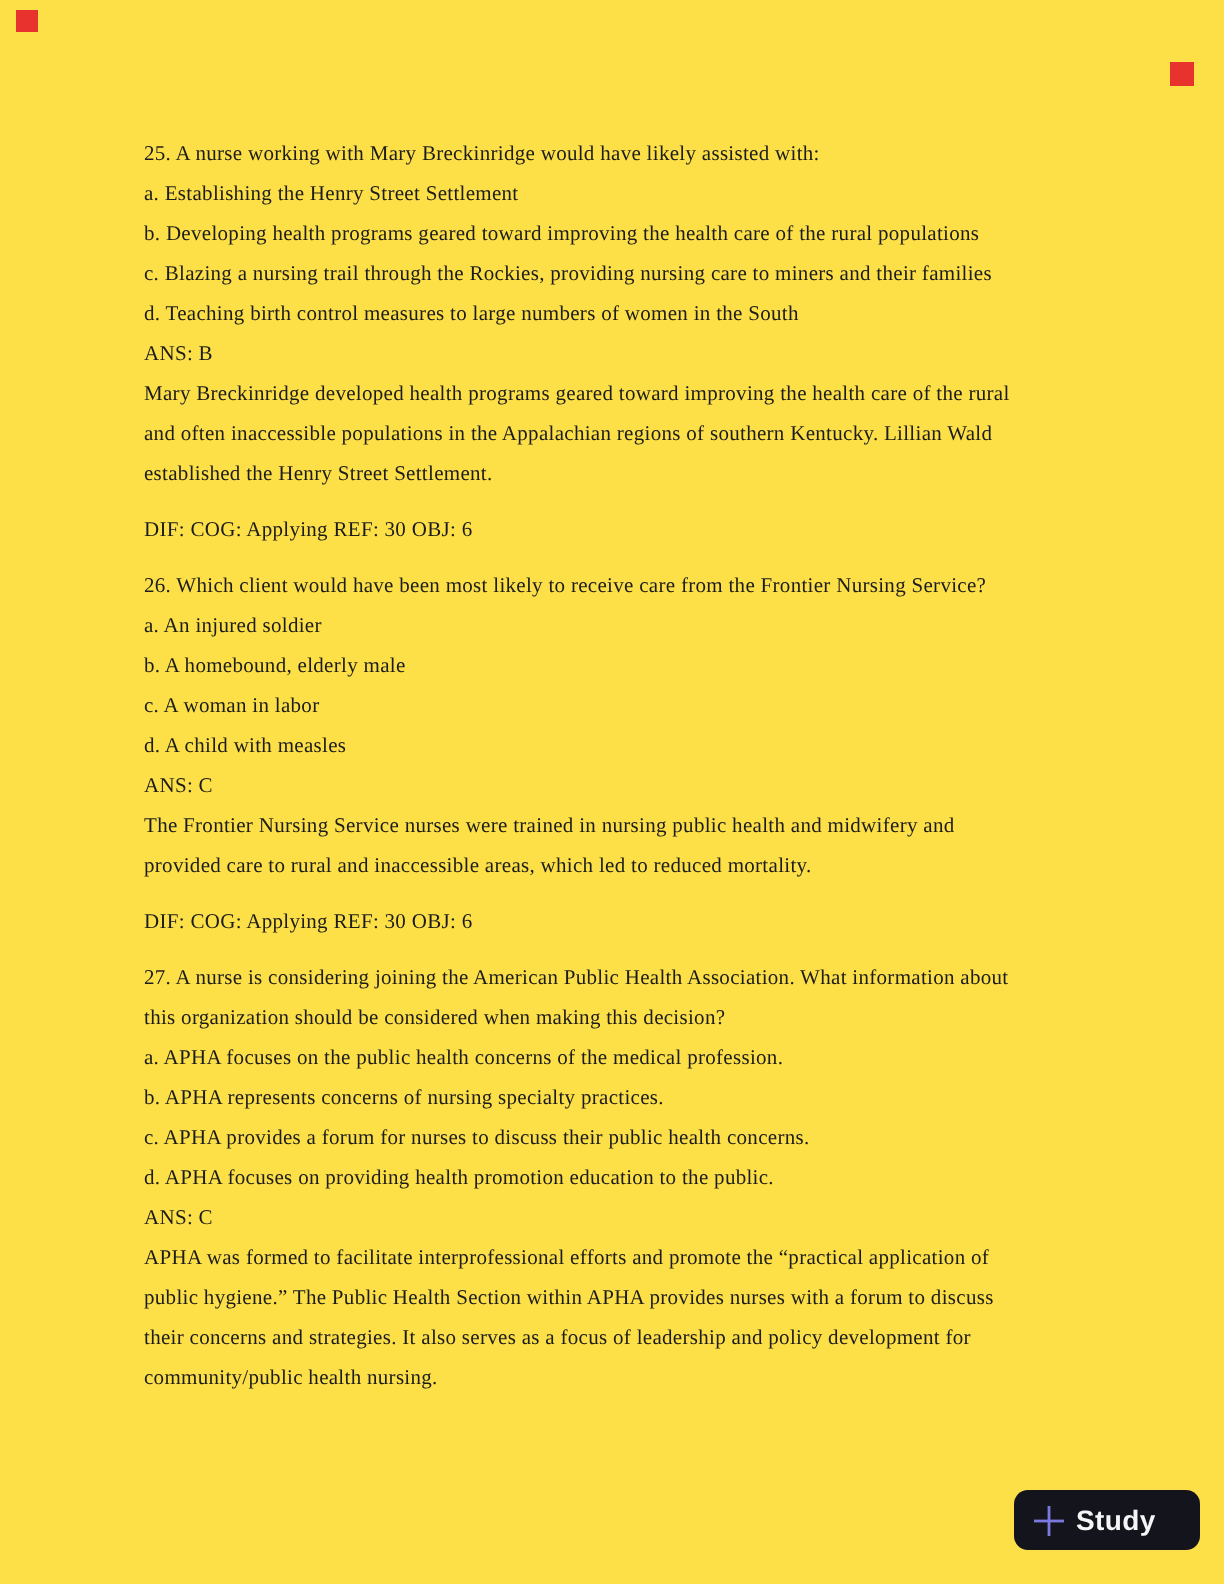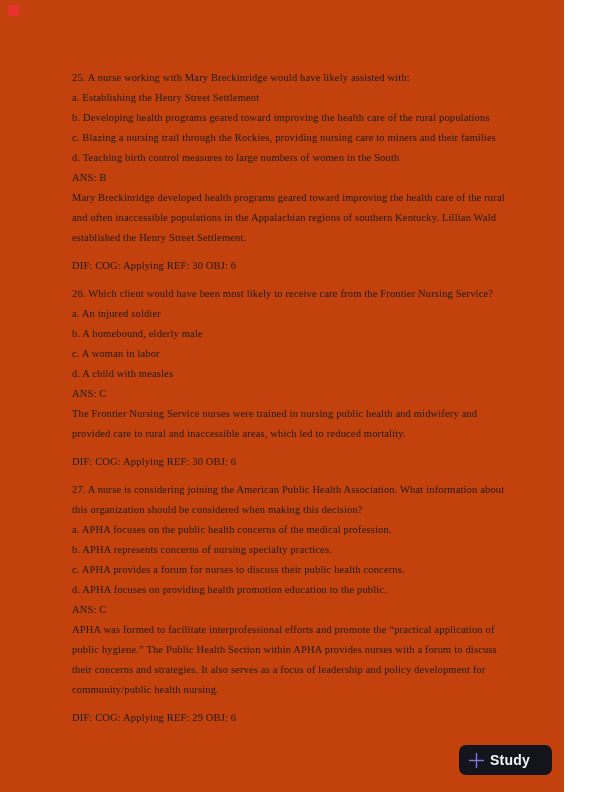--- a/index.html
+++ b/index.html
@@ -2,23 +2,23 @@
 <html><head>
 <meta charset="utf-8">
 <style>
   html, body {
     margin: 0;
     padding: 0;
     background: #ffffff;
   }
   .page {
     position: relative;
-    width: 564px;
+    width: 612px;
     height: 792px;
-    background: #c2410c;
+    background: #fde047;
     overflow: hidden;
     font-family: "Liberation Serif", "DejaVu Serif", serif;
     color: #1c1c1c;
   }
   
   .corner-mark {
     position: absolute;
     background: #e8322d;
   }
   .corner-mark.tl { left: 8px;   top: 5px;  width: 11px; height: 11px; }
@@ -104,21 +104,20 @@
 this organization should be considered when making this decision?
 a. APHA focuses on the public health concerns of the medical profession.
 b. APHA represents concerns of nursing specialty practices.
 c. APHA provides a forum for nurses to discuss their public health concerns.
 d. APHA focuses on providing health promotion education to the public.
 ANS: C
 APHA was formed to facilitate interprofessional efforts and promote the “practical application of
 public hygiene.” The Public Health Section within APHA provides nurses with a forum to discuss
 their concerns and strategies. It also serves as a focus of leadership and policy development for
 community/public health nursing.</p>
-    <p class="block">DIF: COG: Applying REF: 29 OBJ: 6</p>
   </div>
 
   <div class="watermark">
     <svg class="plus-icon" viewBox="0 0 17 17" aria-hidden="true">
       <line x1="8.5" y1="1" x2="8.5" y2="16" stroke="#7b79e0" stroke-width="1.4"></line>
       <line x1="1" y1="8.5" x2="16" y2="8.5" stroke="#7b79e0" stroke-width="1.4"></line>
     </svg>
     <span class="brand">
       <span class="study">Study</span>
       <span class="xy">XY</span>

